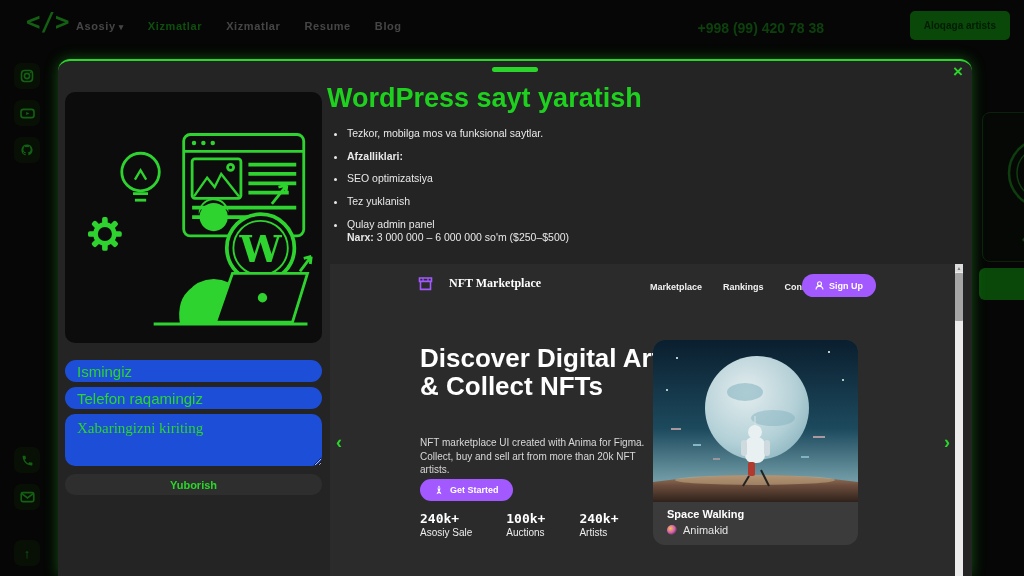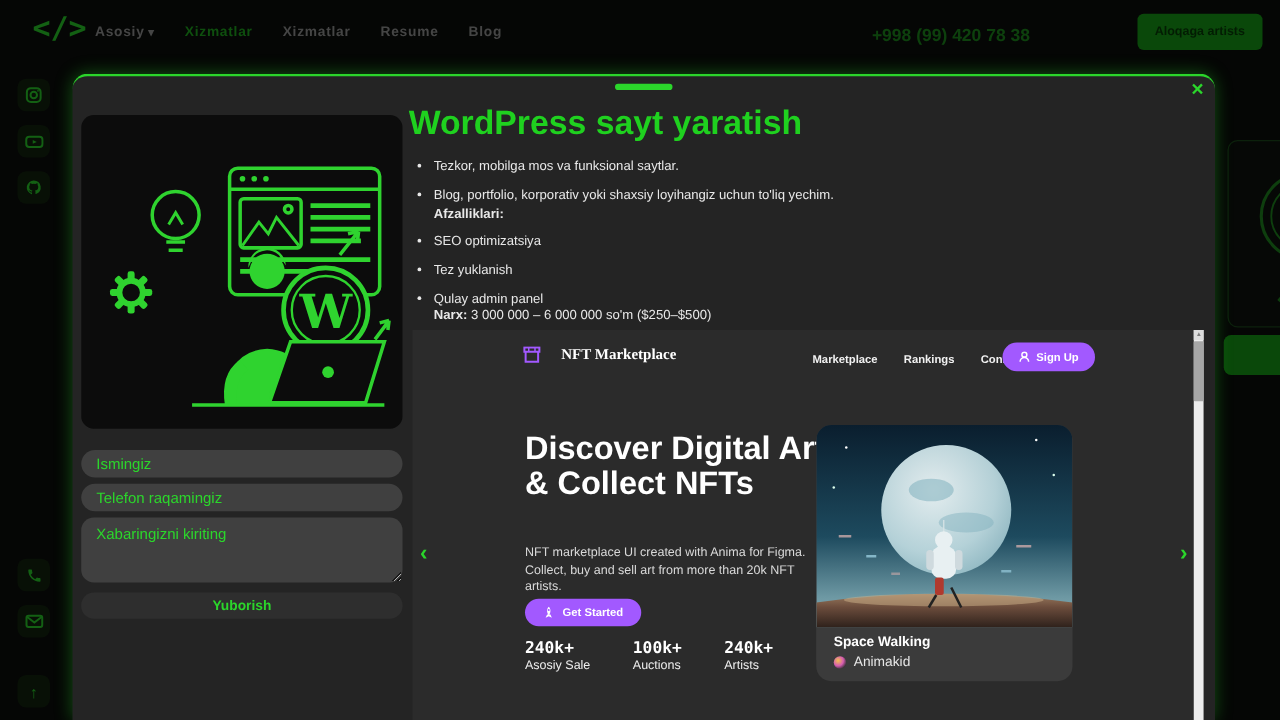--- a/index.html
+++ b/index.html
@@ -35,24 +35,24 @@
   
   .modal { position:absolute; left:58px; top:59px; width:914px; height:517px; z-index:10;
            background:#242424; border-radius:12px 12px 0 0; border-top:2px solid #2bd62b;
            box-shadow:0 0 14px rgba(43,214,43,.35); }
   .drag-handle { position:absolute; left:434px; top:6px; width:46px; height:5px; background:#2bd62b; border-radius:3px; }
   .modal-close { position:absolute; right:9px; top:1px; color:#2bd62b; font-size:17px; font-weight:bold; cursor:pointer; }
 
   
   .illus-card { position:absolute; left:7px; top:31px; width:257px; height:251px; background:#0c0c0c; border-radius:10px;
                 display:flex; align-items:center; justify-content:center; }
-  .field { position:absolute; left:7px; width:257px; height:22px; background:#404040; border:none; border-radius:11px;
-           color:#2bd62b; font-size:12px; padding:0 12px; font-family:"Liberation Sans",sans-serif; }
+  .field { position:absolute; left:7px; width:257px; height:22px; background:#1d4ed8; border:none; border-radius:11px;
+           color:#2bd62b; font-size:15px; padding:0 12px; font-family:"Liberation Sans",sans-serif; }
   .field::placeholder, textarea.field::placeholder { color:#2bd62b; opacity:1; }
-  textarea.field { height:52px; border-radius:10px; padding:6px 12px; resize:both; }
+  textarea.field { height:52px; border-radius:10px; padding:6px 12px; resize:both;font-family:Liberation Serif, serif; }
   .send-btn { position:absolute; left:7px; top:413px; width:257px; height:21px; background:#2e2e2e; border:none;
               border-radius:10px; color:#2bd62b; font-weight:bold; font-size:11px; cursor:pointer; }
 
   
   .modal-title { position:absolute; left:269px; top:22px; color:#1fd11f; font-size:27px; font-weight:bold; }
   .bullets { position:absolute; left:289px; top:66px; width:600px; color:#e8e8e8; font-size:10.5px; }
   .bullets li { margin-bottom:9.5px; line-height:1.25; }
   .bullets .bold-line { font-weight:bold; margin-top:2px; }
 
   
@@ -222,21 +222,20 @@
 
     <input class="field" style="top: 299px;" placeholder="Ismingiz">
     <input class="field" style="top: 326px;" placeholder="Telefon raqamingiz">
     <textarea class="field" style="top: 353px;" placeholder="Xabaringizni kiriting"></textarea>
     <button class="send-btn">Yuborish</button>
 
     <h1 class="modal-title">WordPress sayt yaratish</h1>
     <ul class="bullets">
       <li><span>Tezkor, mobilga mos va funksional saytlar.</span></li>
       <li>
-        <span>Blog, portfolio, korporativ yoki shaxsiy loyihangiz uchun to'liq yechim.</span>
         <div class="bold-line">Afzalliklari:</div>
       </li>
       <li><span>SEO optimizatsiya</span></li>
       <li><span>Tez yuklanish</span></li>
       <li>
         <span>Qulay admin panel</span>
         <div><b>Narx:</b><span> 3 000 000 – 6 000 000 so'm ($250–$500)</span></div>
       </li>
     </ul>
 

